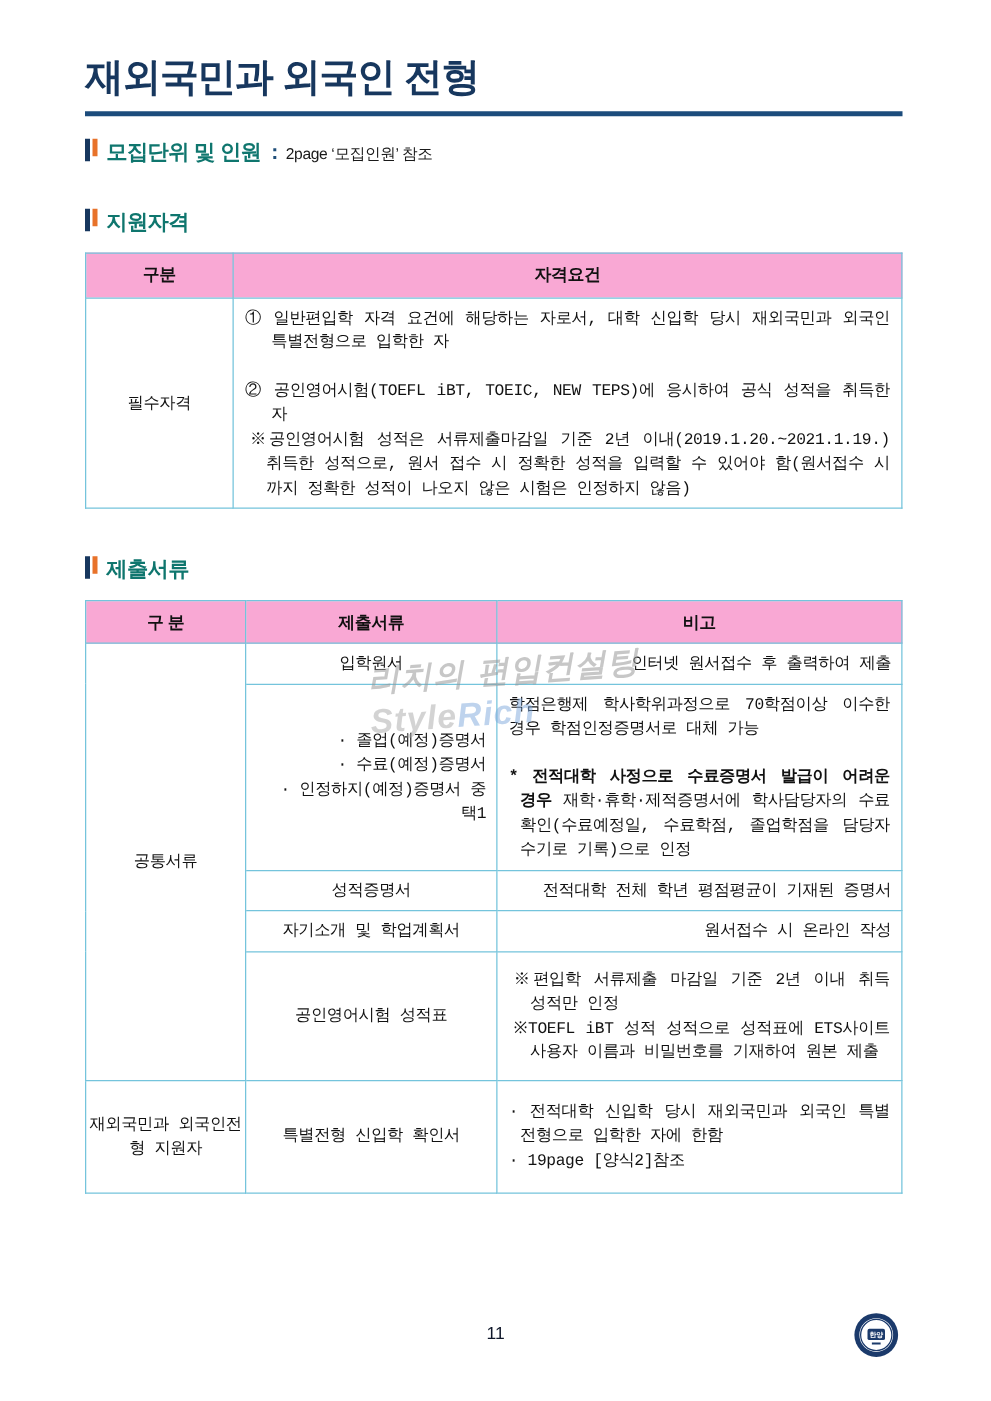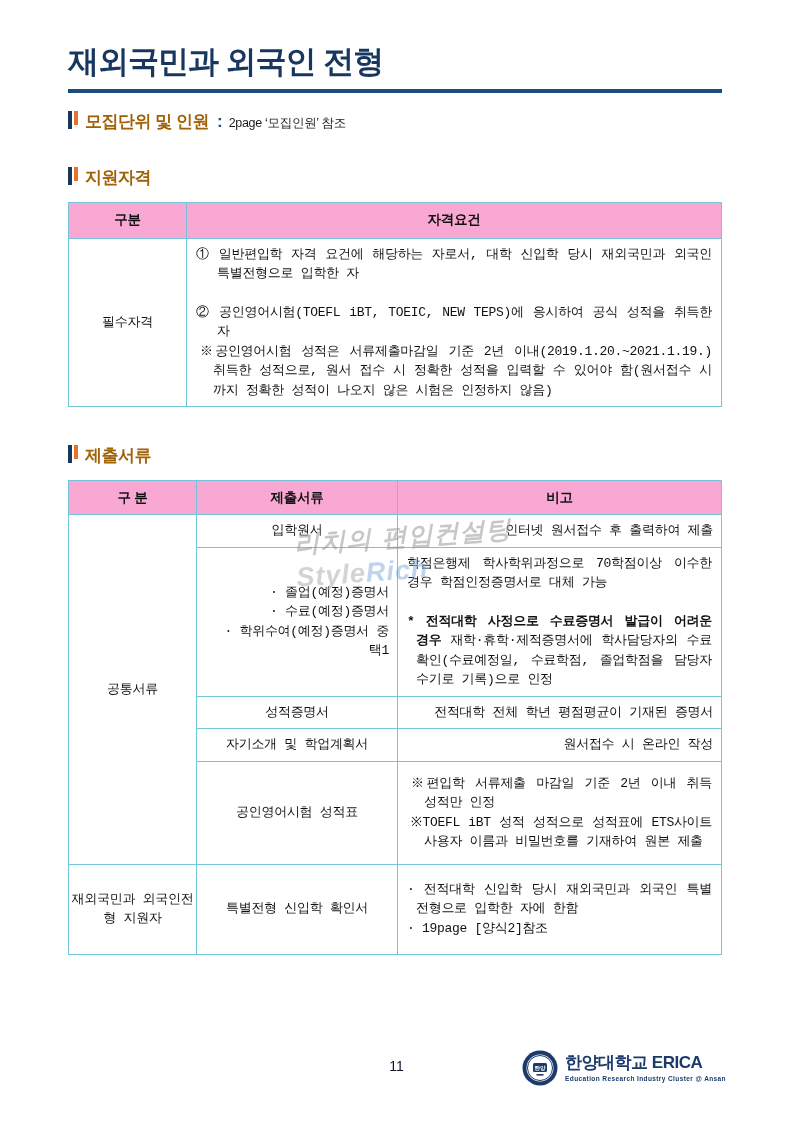--- a/index.html
+++ b/index.html
@@ -20,21 +20,21 @@
   .title-rule { height:4px; background:#1c4c7c; margin-top:9px; }
 
   
   .section { display:flex; align-items:baseline; margin-top:17px; }
   .sec-recruit { margin-top:16px; }
   .sec-qual   { margin-top:32px; }
   .sec-docs   { margin-top:36px; }
   .marker { display:inline-flex; align-items:flex-start; margin-right:7px; position:relative; top:2px; }
   .bar-navy   { display:inline-block; width:4px; height:18px; background:#17375e; }
   .bar-orange { display:inline-block; width:4px; height:14px; background:#e8722a; margin-left:2px; }
-  .sec-label { font-size:17px; font-weight:bold; color:#a16207; letter-spacing:-0.5px; }
+  .sec-label { font-size:17px; font-weight:bold; color:#0f766e; letter-spacing:-0.5px; }
   .sec-colon { font-size:17px; font-weight:bold; color:#1f4e79; margin:0 6px 0 8px; }
   .sec-note  { font-size:12.5px; color:#1a1a1a; letter-spacing:-0.3px; }
 
   
   table.tbl {
     border-collapse:collapse; width:654px; table-layout:fixed;
     margin-top:13px; background:#fff;
   }
   .tbl th, .tbl td { border:1px solid #74c4dc; }
   .tbl th {
@@ -159,21 +159,21 @@
       <tbody>
         <tr style="height:30px;">
           <td class="cell-center" rowspan="5">공통서류</td>
           <td class="cell-center">입학원서</td>
           <td class="cell-left">인터넷 원서접수 후 출력하여 제출</td>
         </tr>
         <tr style="height:148px;">
           <td class="cell-left">
             <p class="para">· 졸업(예정)증명서</p>
             <p class="para">· 수료(예정)증명서</p>
-            <p class="para">· 학위수여(예정)증명서 중 택1</p>
+            <p class="para">· 인정하지(예정)증명서 중 택1</p>
           </td>
           <td class="cell-just">
             <p class="para">학점은행제 학사학위과정으로 70학점이상 이수한 경우 학점인정증명서로 대체 가능</p>
             <div class="gap"></div>
             <p class="para hang3"><b>* 전적대학 사정으로 수료증명서 발급이 어려운 경우</b><span> 재학·휴학·제적증명서에 학사담당자의 수료확인(수료예정일, 수료학점, 졸업학점을 담당자 수기로 기록)으로 인정</span></p>
           </td>
         </tr>
         <tr style="height:27px;">
           <td class="cell-center">성적증명서</td>
           <td class="cell-left">전적대학 전체 학년 평점평균이 기재된 증명서</td>
@@ -210,18 +210,14 @@
 
   <div class="logo">
     <svg class="seal" viewBox="0 0 36 36">
       <circle cx="18" cy="18" r="17.5" fill="#1b3a6b"></circle>
       <circle cx="18" cy="18" r="13.5" fill="#ffffff"></circle>
       <circle cx="18" cy="18" r="12.5" fill="none" stroke="#1b3a6b" stroke-width="1"></circle>
       <rect x="11" y="13" width="14" height="9" rx="1.5" fill="#1b3a6b"></rect>
       <text x="18" y="19.8" font-size="5.5" fill="#ffffff" text-anchor="middle" font-family="Liberation Sans, sans-serif" font-weight="bold">한양</text>
       <rect x="14.5" y="24" width="7" height="1.6" fill="#1b3a6b"></rect>
     </svg>
-    <div class="logo-text-wrap">
-      <span class="logo-title">한양대학교 ERICA</span>
-      <span class="logo-subtitle">Education Research Industry Cluster @ Ansan</span>
-    </div>
   </div>
 </div>
 
 </body></html>

